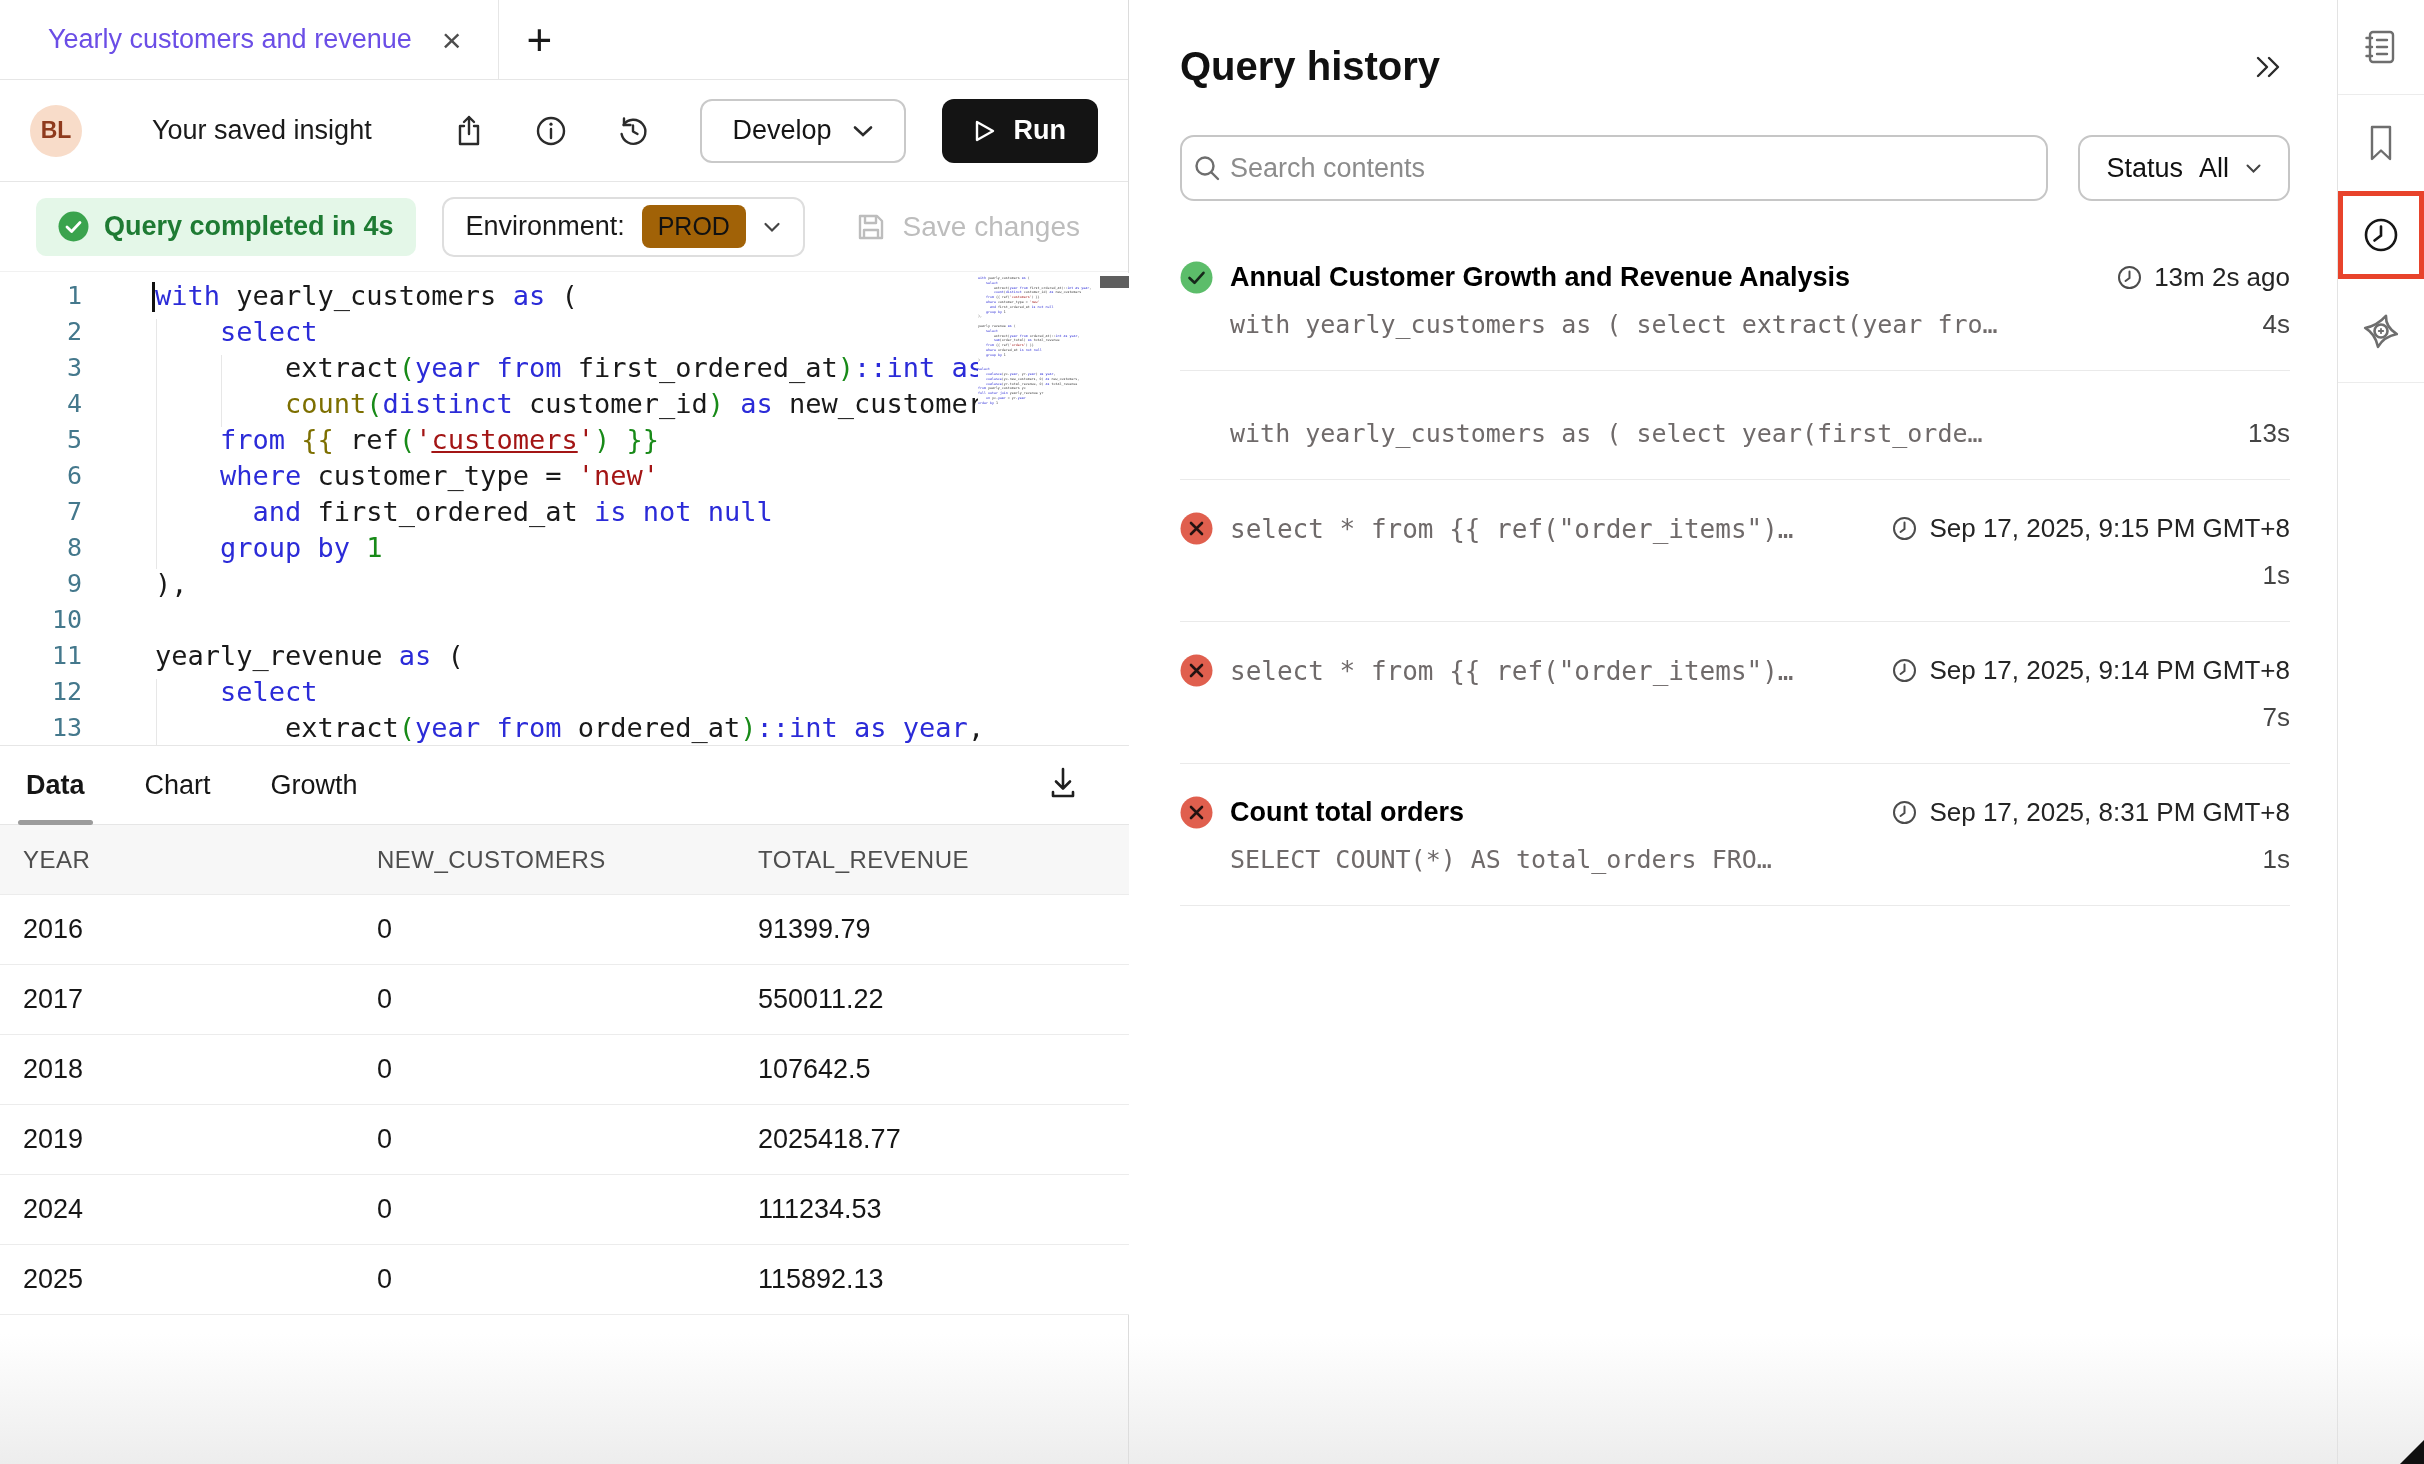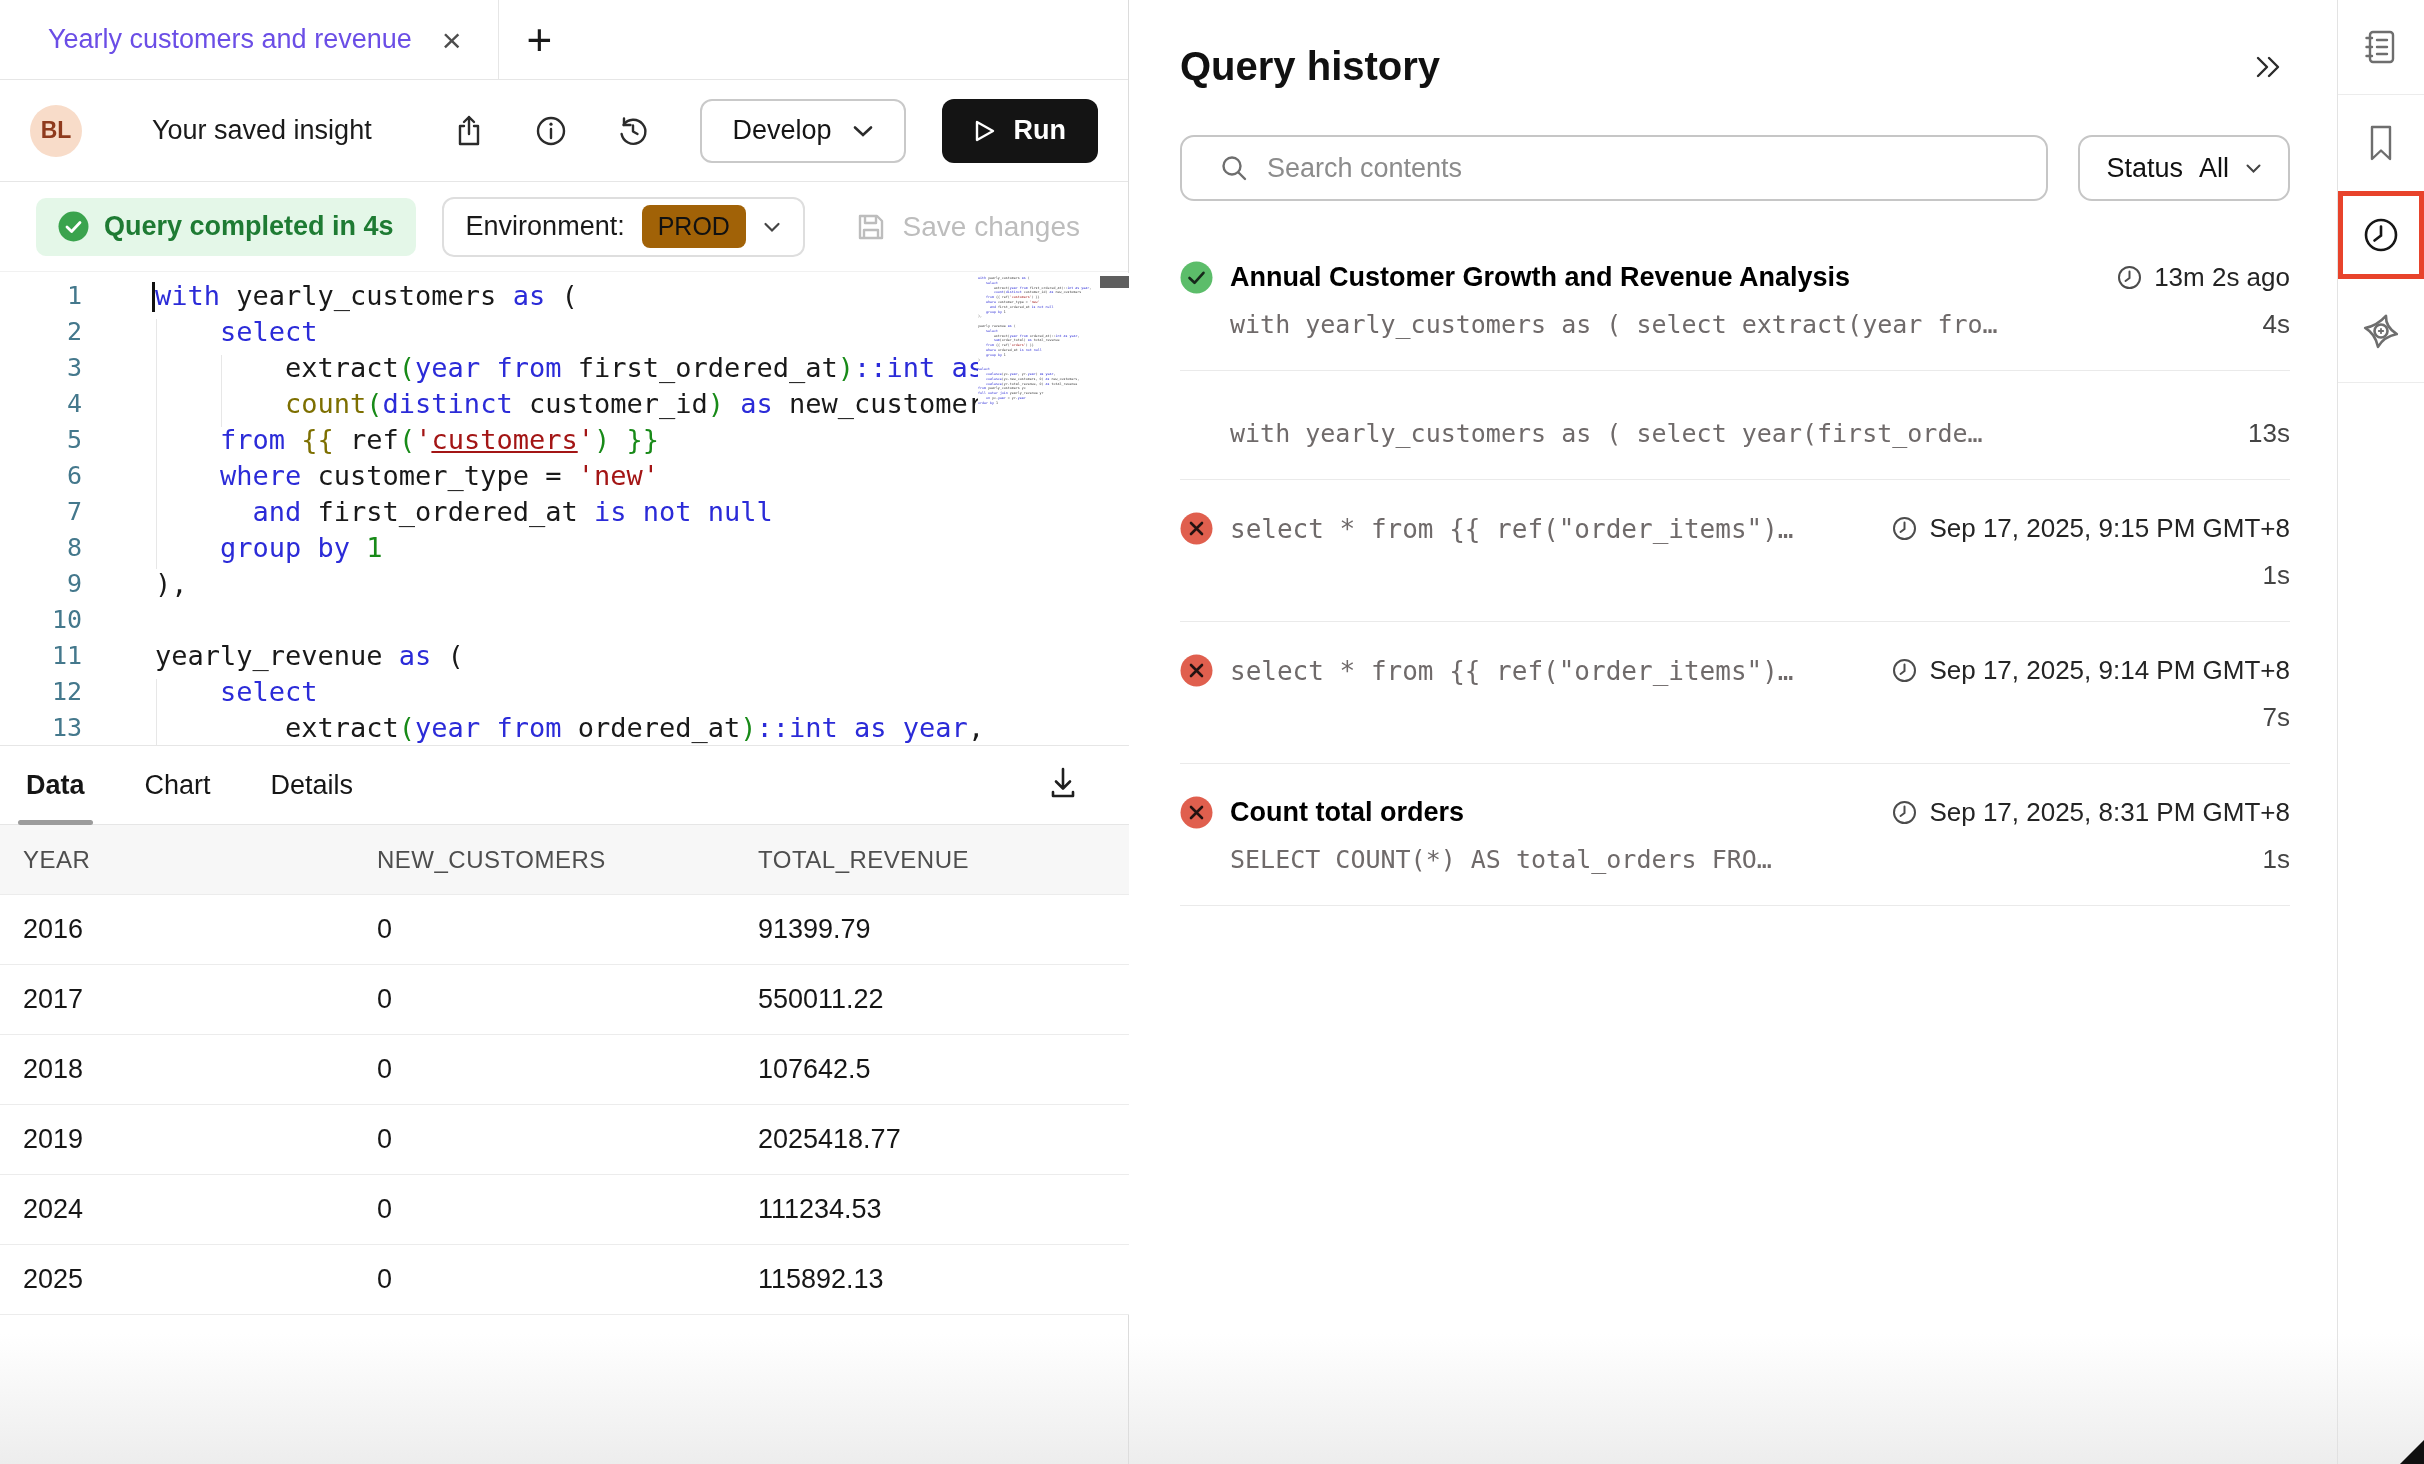--- a/index.html
+++ b/index.html
@@ -73,21 +73,21 @@
   .c1 { padding-left:23px; width:377px; flex:none; }
   .c2 { width:381px; flex:none; }
   .c3 { flex:1; }
 
   
   .right-panel { position:absolute; left:1130px; top:0; width:1207px; height:1464px; padding:0 47px 0 50px; background:#fff; }
   .qh-header { display:flex; justify-content:space-between; align-items:center; margin-top:44px; }
   .qh-title { font-size:40px; font-weight:600; color:#111; }
   .collapse-btn { width:44px; height:44px; display:flex; align-items:center; justify-content:center; }
   .search-row { display:flex; gap:30px; margin-top:46px; }
-  .search-box { flex:1; height:66px; border:2px solid #c6c6c6; border-radius:14px; display:flex; align-items:center; padding:0 37px; gap:18px; background:#fff; }
+  .search-box { flex:1; height:66px; border:2px solid #c6c6c6; border-radius:14px; display:flex; align-items:center; padding:0 10px; gap:8px; background:#fff; }
   .search-box input { border:none; outline:none; flex:1; font-size:27px; font-family:"Liberation Sans",sans-serif; color:#222; background:transparent; }
   .search-box input::placeholder { color:#8c8c8c; }
   .status-filter { height:66px; border:2px solid #c6c6c6; border-radius:14px; display:flex; align-items:center; gap:16px; padding:0 26px; font-size:27px; color:#111; background:#fff; }
   .history-list { margin-top:28px; }
   .h-item { border-bottom:1px solid #eaeaea; padding:32px 0 30px; cursor:pointer; }
   .h-row1 { display:flex; align-items:center; gap:17px; }
   .h-title { font-size:27px; font-weight:600; color:#000000; flex:1; white-space:nowrap; overflow:hidden; }
   .h-title.mono { font-family:"DejaVu Sans Mono",monospace; font-weight:400; color:#6f6a6a; font-size:26px; }
   .h-time { display:flex; align-items:center; gap:11px; font-size:26px; color:#242424; flex:none; }
   .h-row2 { display:flex; align-items:center; margin-left:50px; margin-top:14px; min-height:32px; }
@@ -219,21 +219,21 @@
         <div class="cl"><span class="gutter-num">13</span><span class="lc"><span class="tk-t">        extract</span><span class="tk-p">(</span><span class="tk-k">year</span><span class="tk-t"> </span><span class="tk-k">from</span><span class="tk-t"> ordered_at</span><span class="tk-p">)</span><span class="tk-k">::int</span><span class="tk-t"> </span><span class="tk-k">as</span><span class="tk-t"> </span><span class="tk-k">year</span><span class="tk-t">,</span></span></div>
       </div>
     <div class="cursor"></div>
     <div class="minimap"><div><span class="mk">with</span> yearly_customers <span class="mk">as</span> (</div><div>    <span class="mk">select</span></div><div>        extract(<span class="mk">year</span> <span class="mk">from</span> first_ordered_at)::<span class="mk">int</span> <span class="mk">as</span> <span class="mk">year</span>,</div><div>        <span class="mk">count</span>(<span class="mk">distinct</span> customer_id) <span class="mk">as</span> new_customers</div><div>    <span class="mk">from</span> {{ ref(<span class="ms">'customers'</span>) }}</div><div>    <span class="mk">where</span> customer_type = <span class="ms">'new'</span></div><div>      <span class="mk">and</span> first_ordered_at <span class="mk">is</span> <span class="mk">not</span> <span class="mk">null</span></div><div>    <span class="mk">group</span> <span class="mk">by</span> 1</div><div>),</div><div>&nbsp;</div><div>yearly_revenue <span class="mk">as</span> (</div><div>    <span class="mk">select</span></div><div>        extract(<span class="mk">year</span> <span class="mk">from</span> ordered_at)::<span class="mk">int</span> <span class="mk">as</span> <span class="mk">year</span>,</div><div>        <span class="mk">sum</span>(order_total) <span class="mk">as</span> total_revenue</div><div>    <span class="mk">from</span> {{ ref(<span class="ms">'orders'</span>) }}</div><div>    <span class="mk">where</span> ordered_at <span class="mk">is</span> <span class="mk">not</span> <span class="mk">null</span></div><div>    <span class="mk">group</span> <span class="mk">by</span> 1</div><div>)</div><div>&nbsp;</div><div><span class="mk">select</span></div><div>    <span class="mk">coalesce</span>(yc.<span class="mk">year</span>, yr.<span class="mk">year</span>) <span class="mk">as</span> <span class="mk">year</span>,</div><div>    <span class="mk">coalesce</span>(yc.new_customers, 0) <span class="mk">as</span> new_customers,</div><div>    <span class="mk">coalesce</span>(yr.total_revenue, 0) <span class="mk">as</span> total_revenue</div><div><span class="mk">from</span> yearly_customers yc</div><div><span class="mk">full</span> <span class="mk">outer</span> <span class="mk">join</span> yearly_revenue yr</div><div>    <span class="mk">on</span> yc.<span class="mk">year</span> = yr.<span class="mk">year</span></div><div><span class="mk">order</span> <span class="mk">by</span> 1</div></div>
     <div class="mm-thumb"></div>
   </div>
 
   <div class="results-tabs">
       <div class="rtab active">Data</div>
       <div class="rtab">Chart</div>
-      <div class="rtab">Details</div>
+      <div class="rtab">Growth</div>
     </div>
   <div class="dl-btn" style="position:absolute; top:760px; left:1040px;">
     <svg width="40" height="40" viewBox="0 0 40 40" fill="none" stroke="#1f1f1f" stroke-width="2.6" stroke-linecap="round" stroke-linejoin="round">
       <path d="M20 6 V25 M13 18.5 L20 25.5 L27 18.5"></path>
         <path d="M10 29 V33 H30 V29"></path>
     </svg>
   </div>
 
   <div class="res-table">
     <div class="thead">

